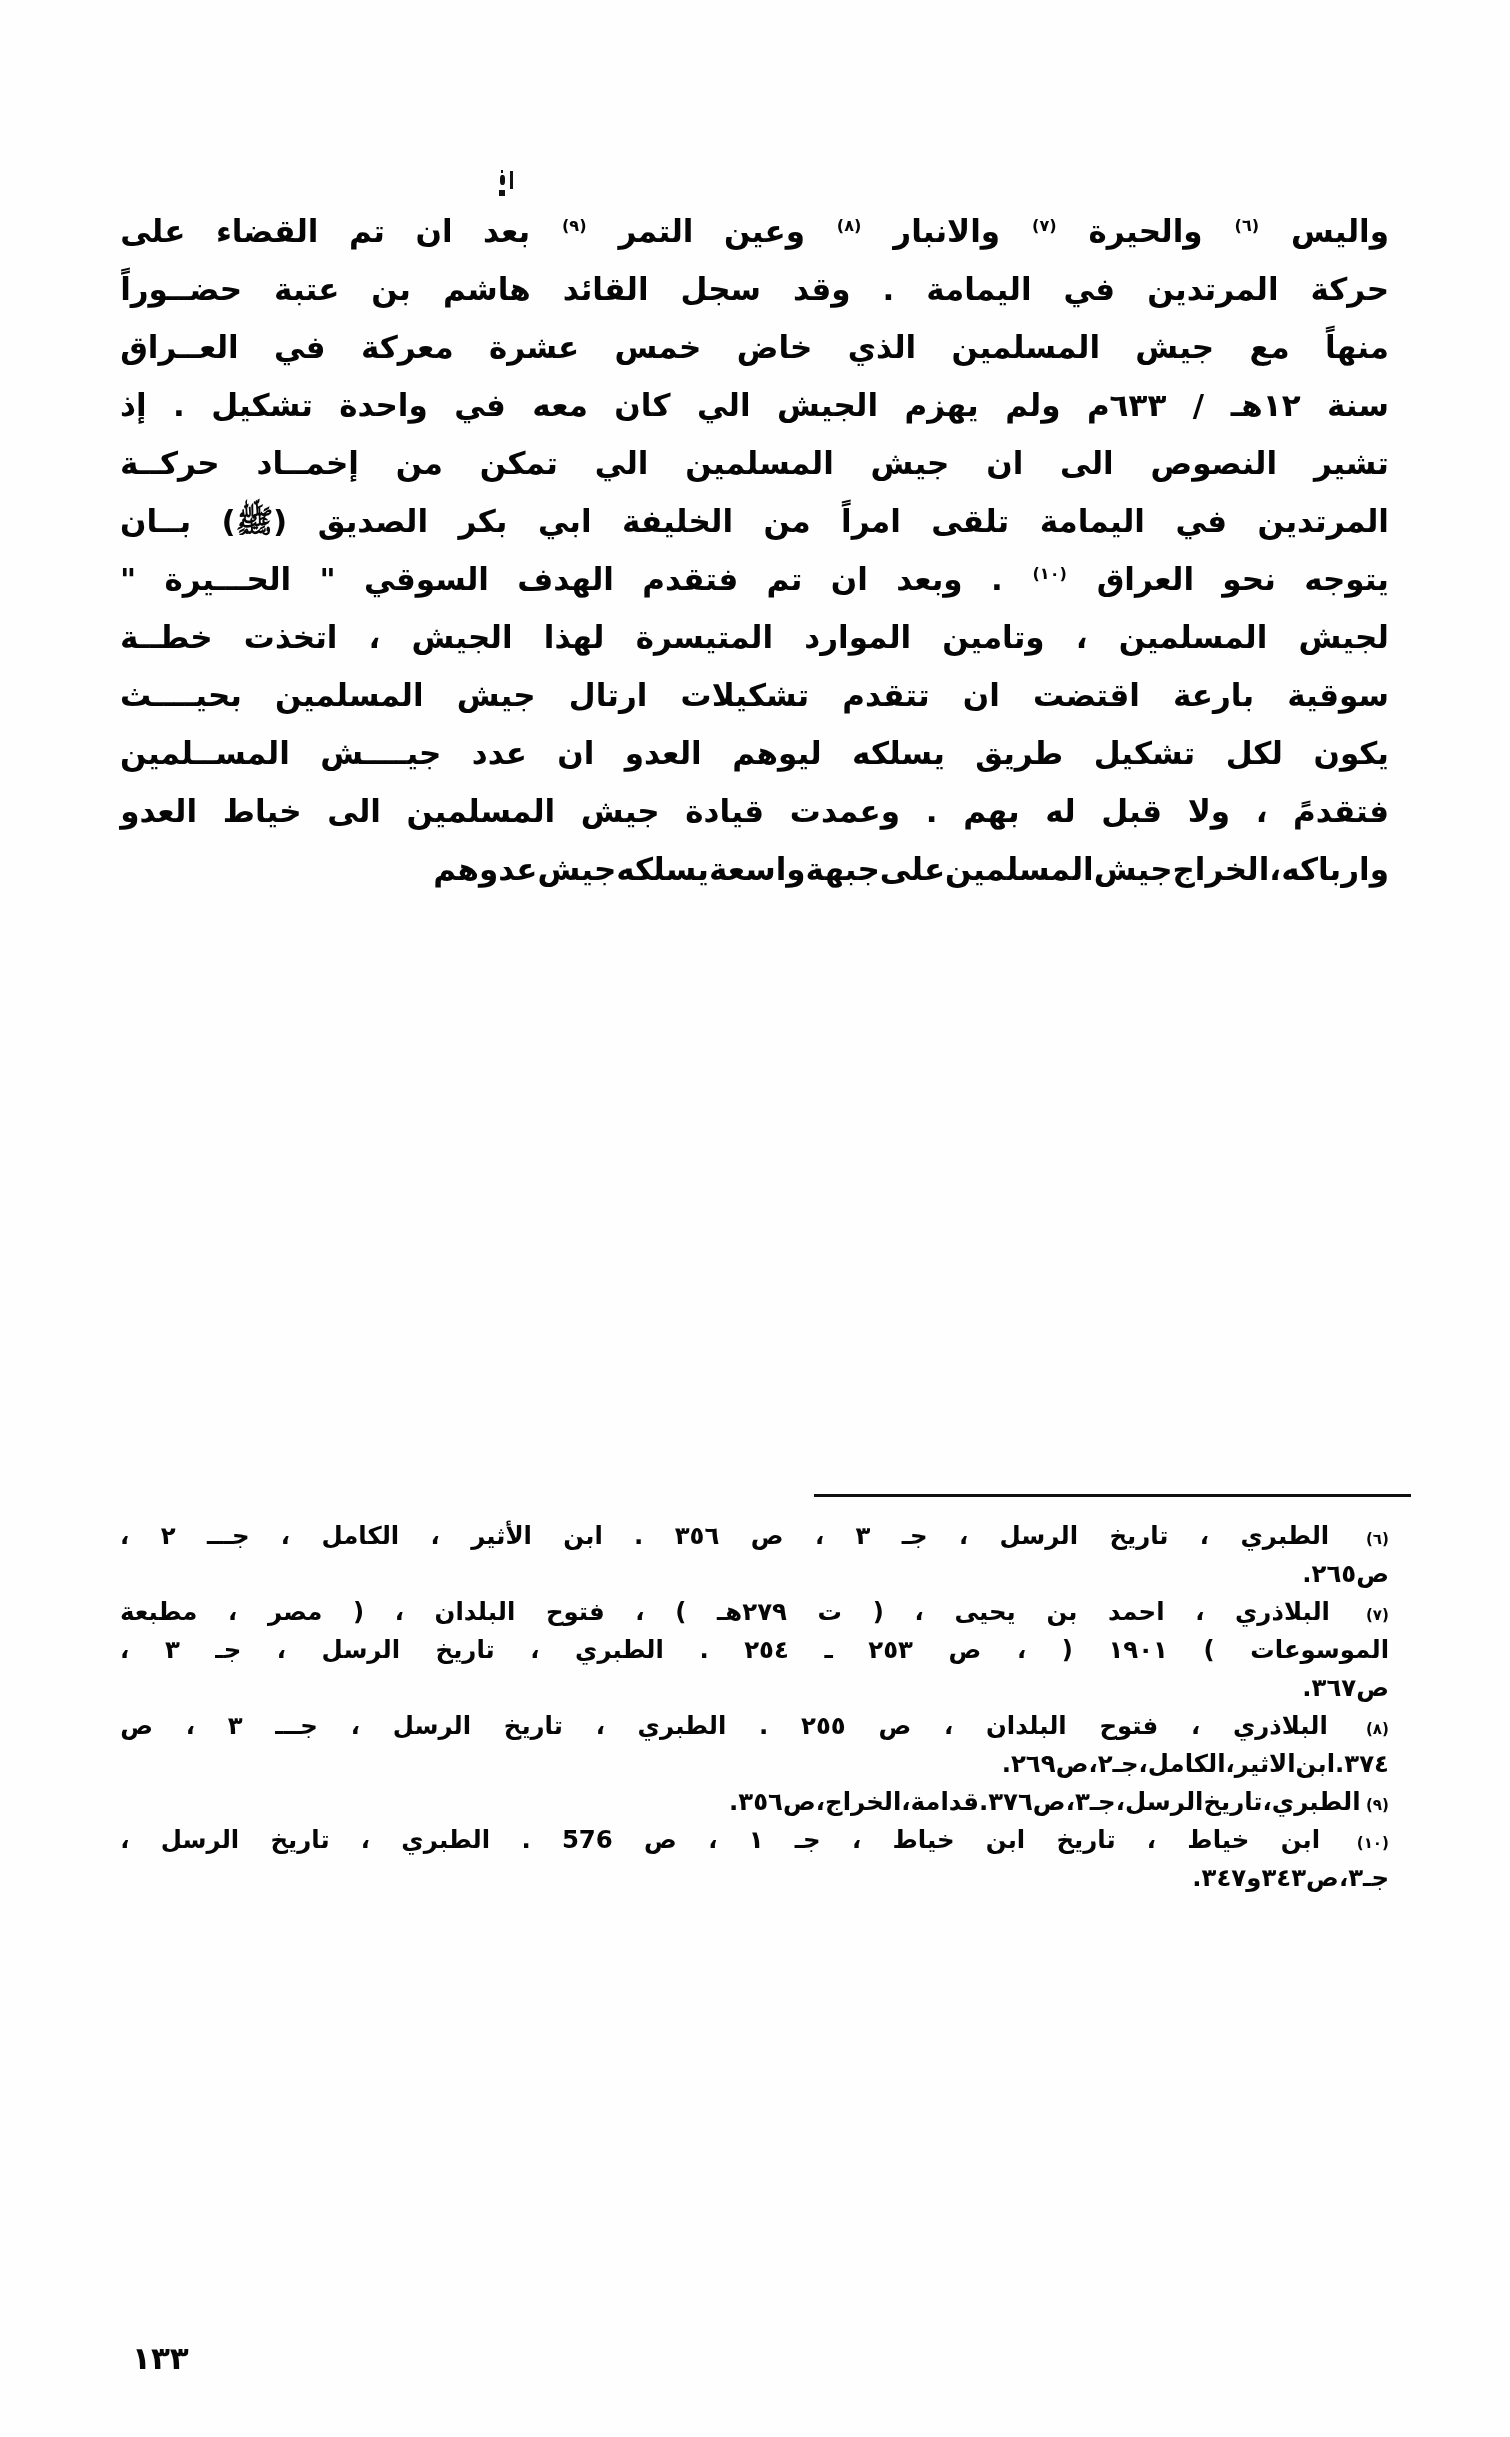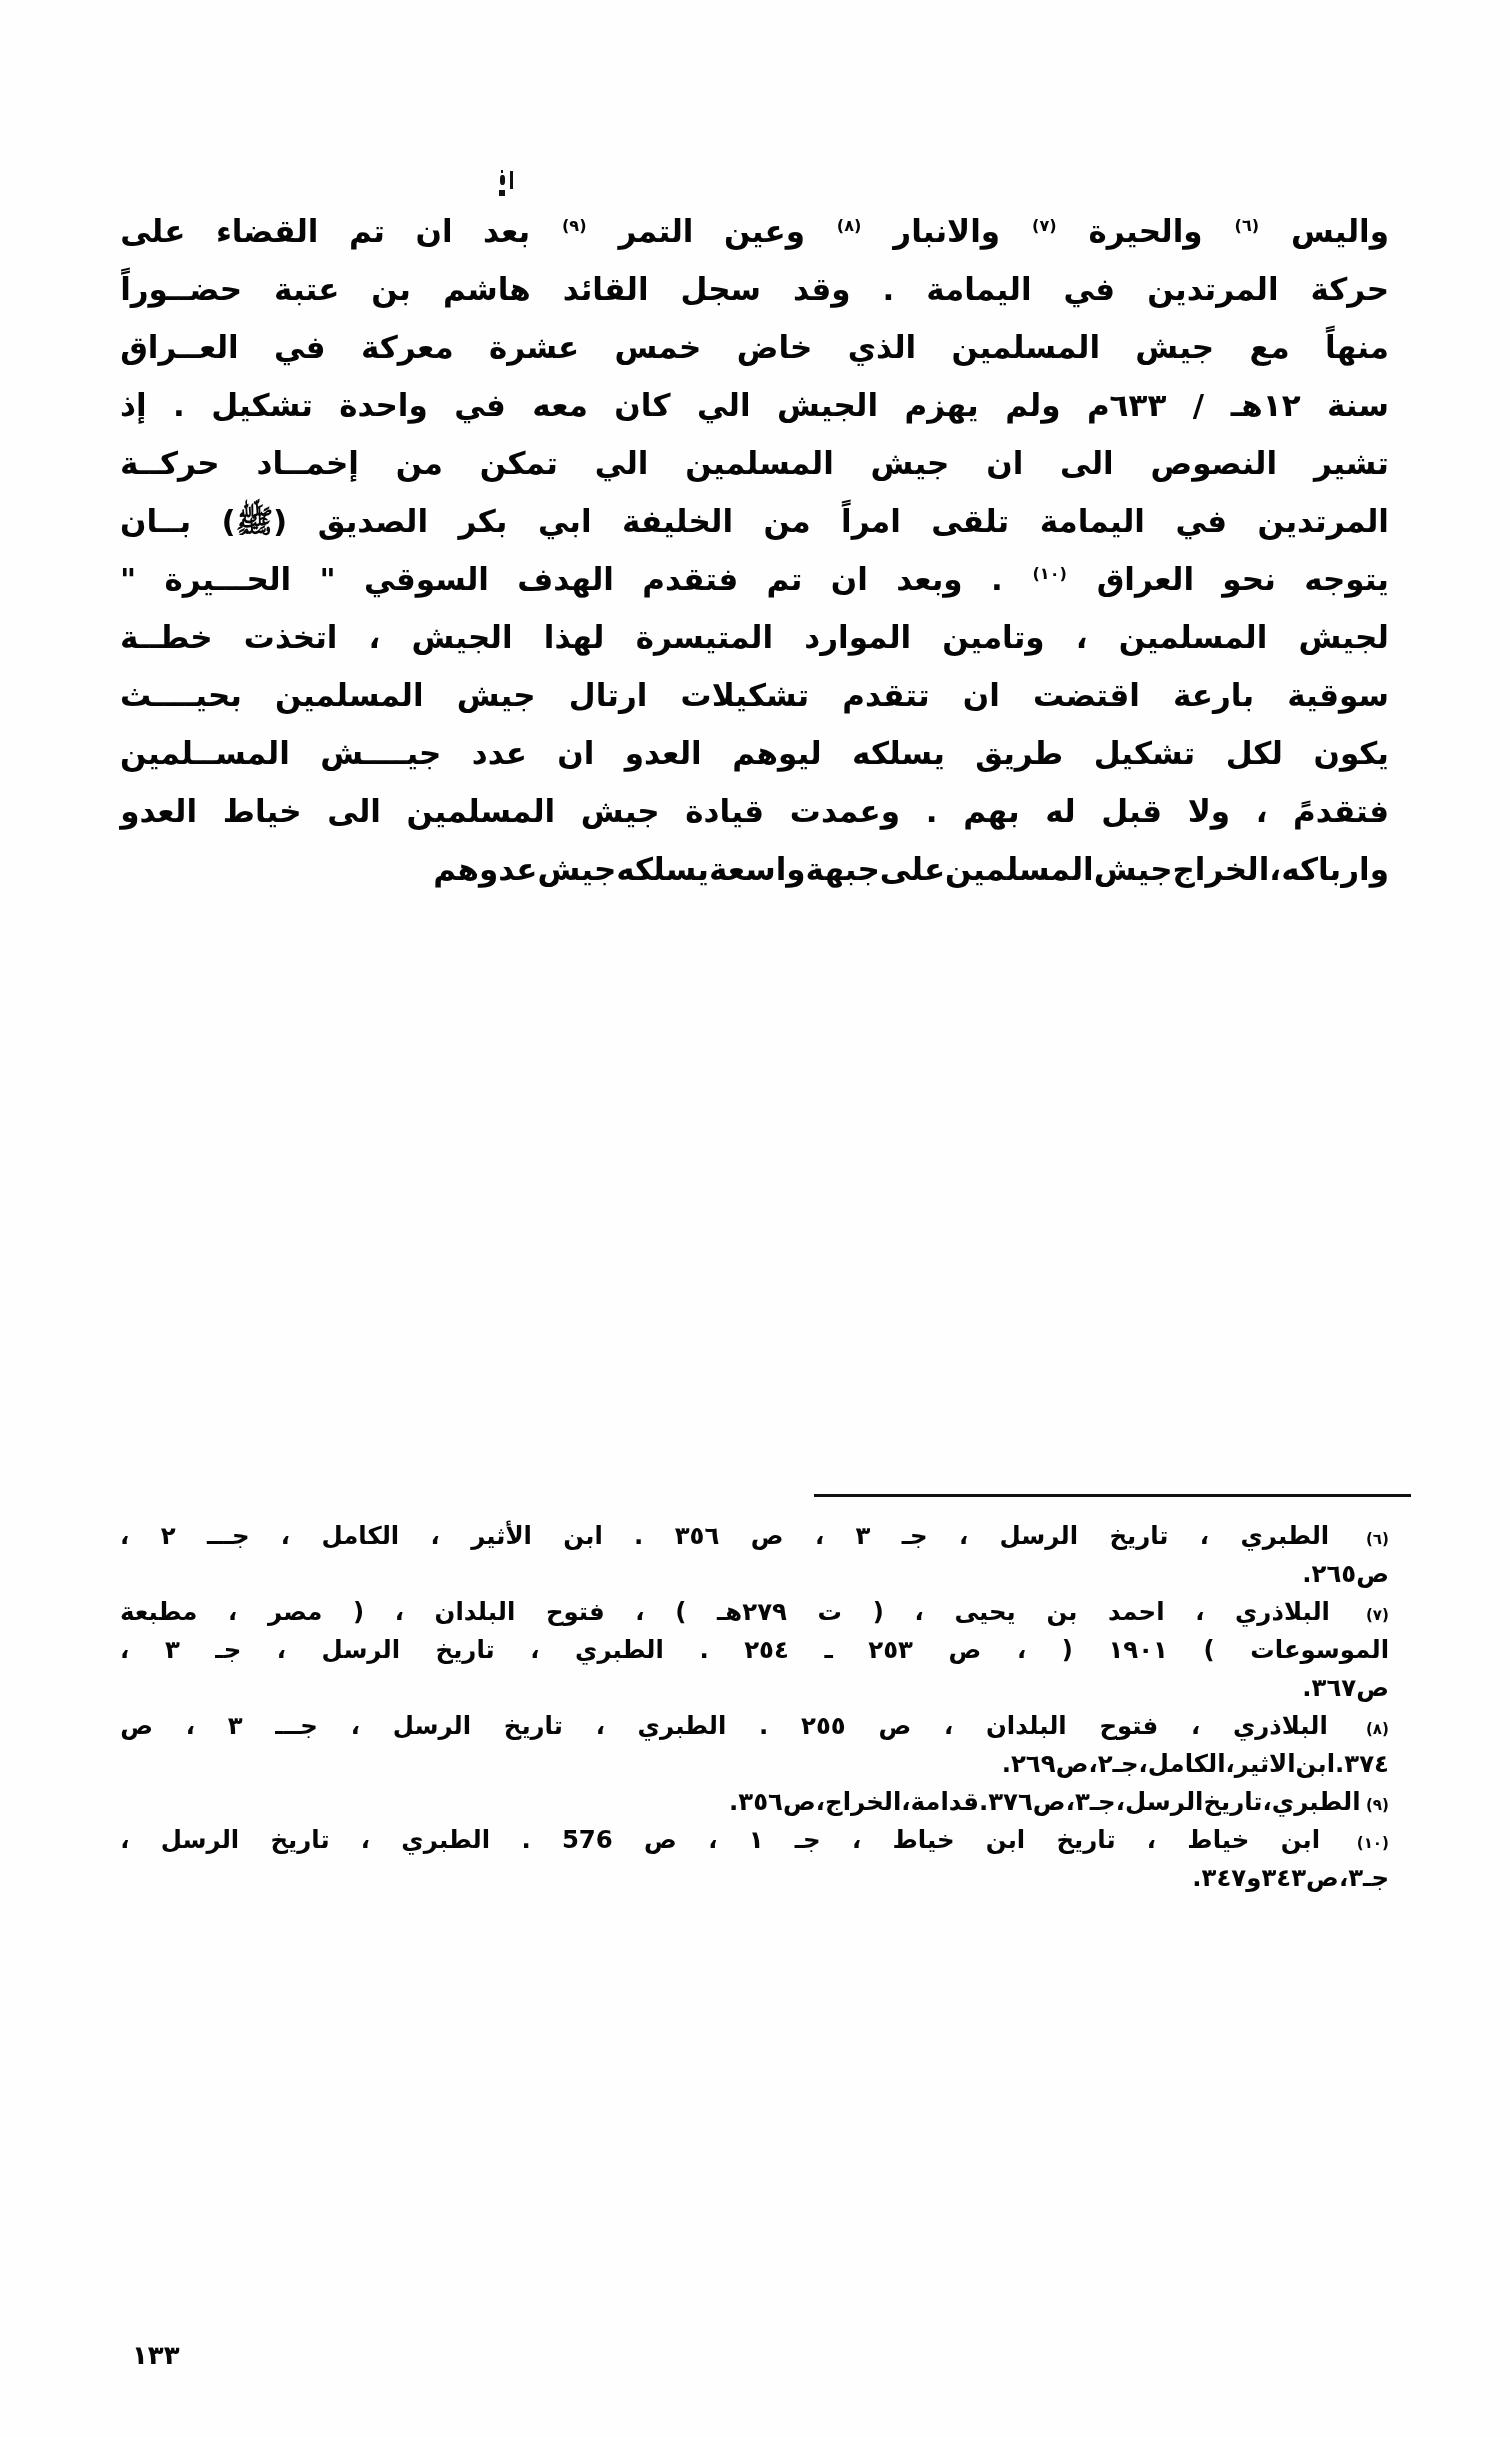--- a/index.html
+++ b/index.html
@@ -116,21 +116,21 @@
     vertical-align: super;
     font-weight: 700;
     margin-left: 5.4px;
   }
 
   
   .page-number {
     position: absolute;
     left: 133px;
     top: 2340px;
-    font-size: 26px;
+    font-size: 31px;
     font-weight: 700;
     direction: rtl;
   }
 </style>
 </head>
 <body>
 
 <div class="page">
 
   <div class="scan-mark">

